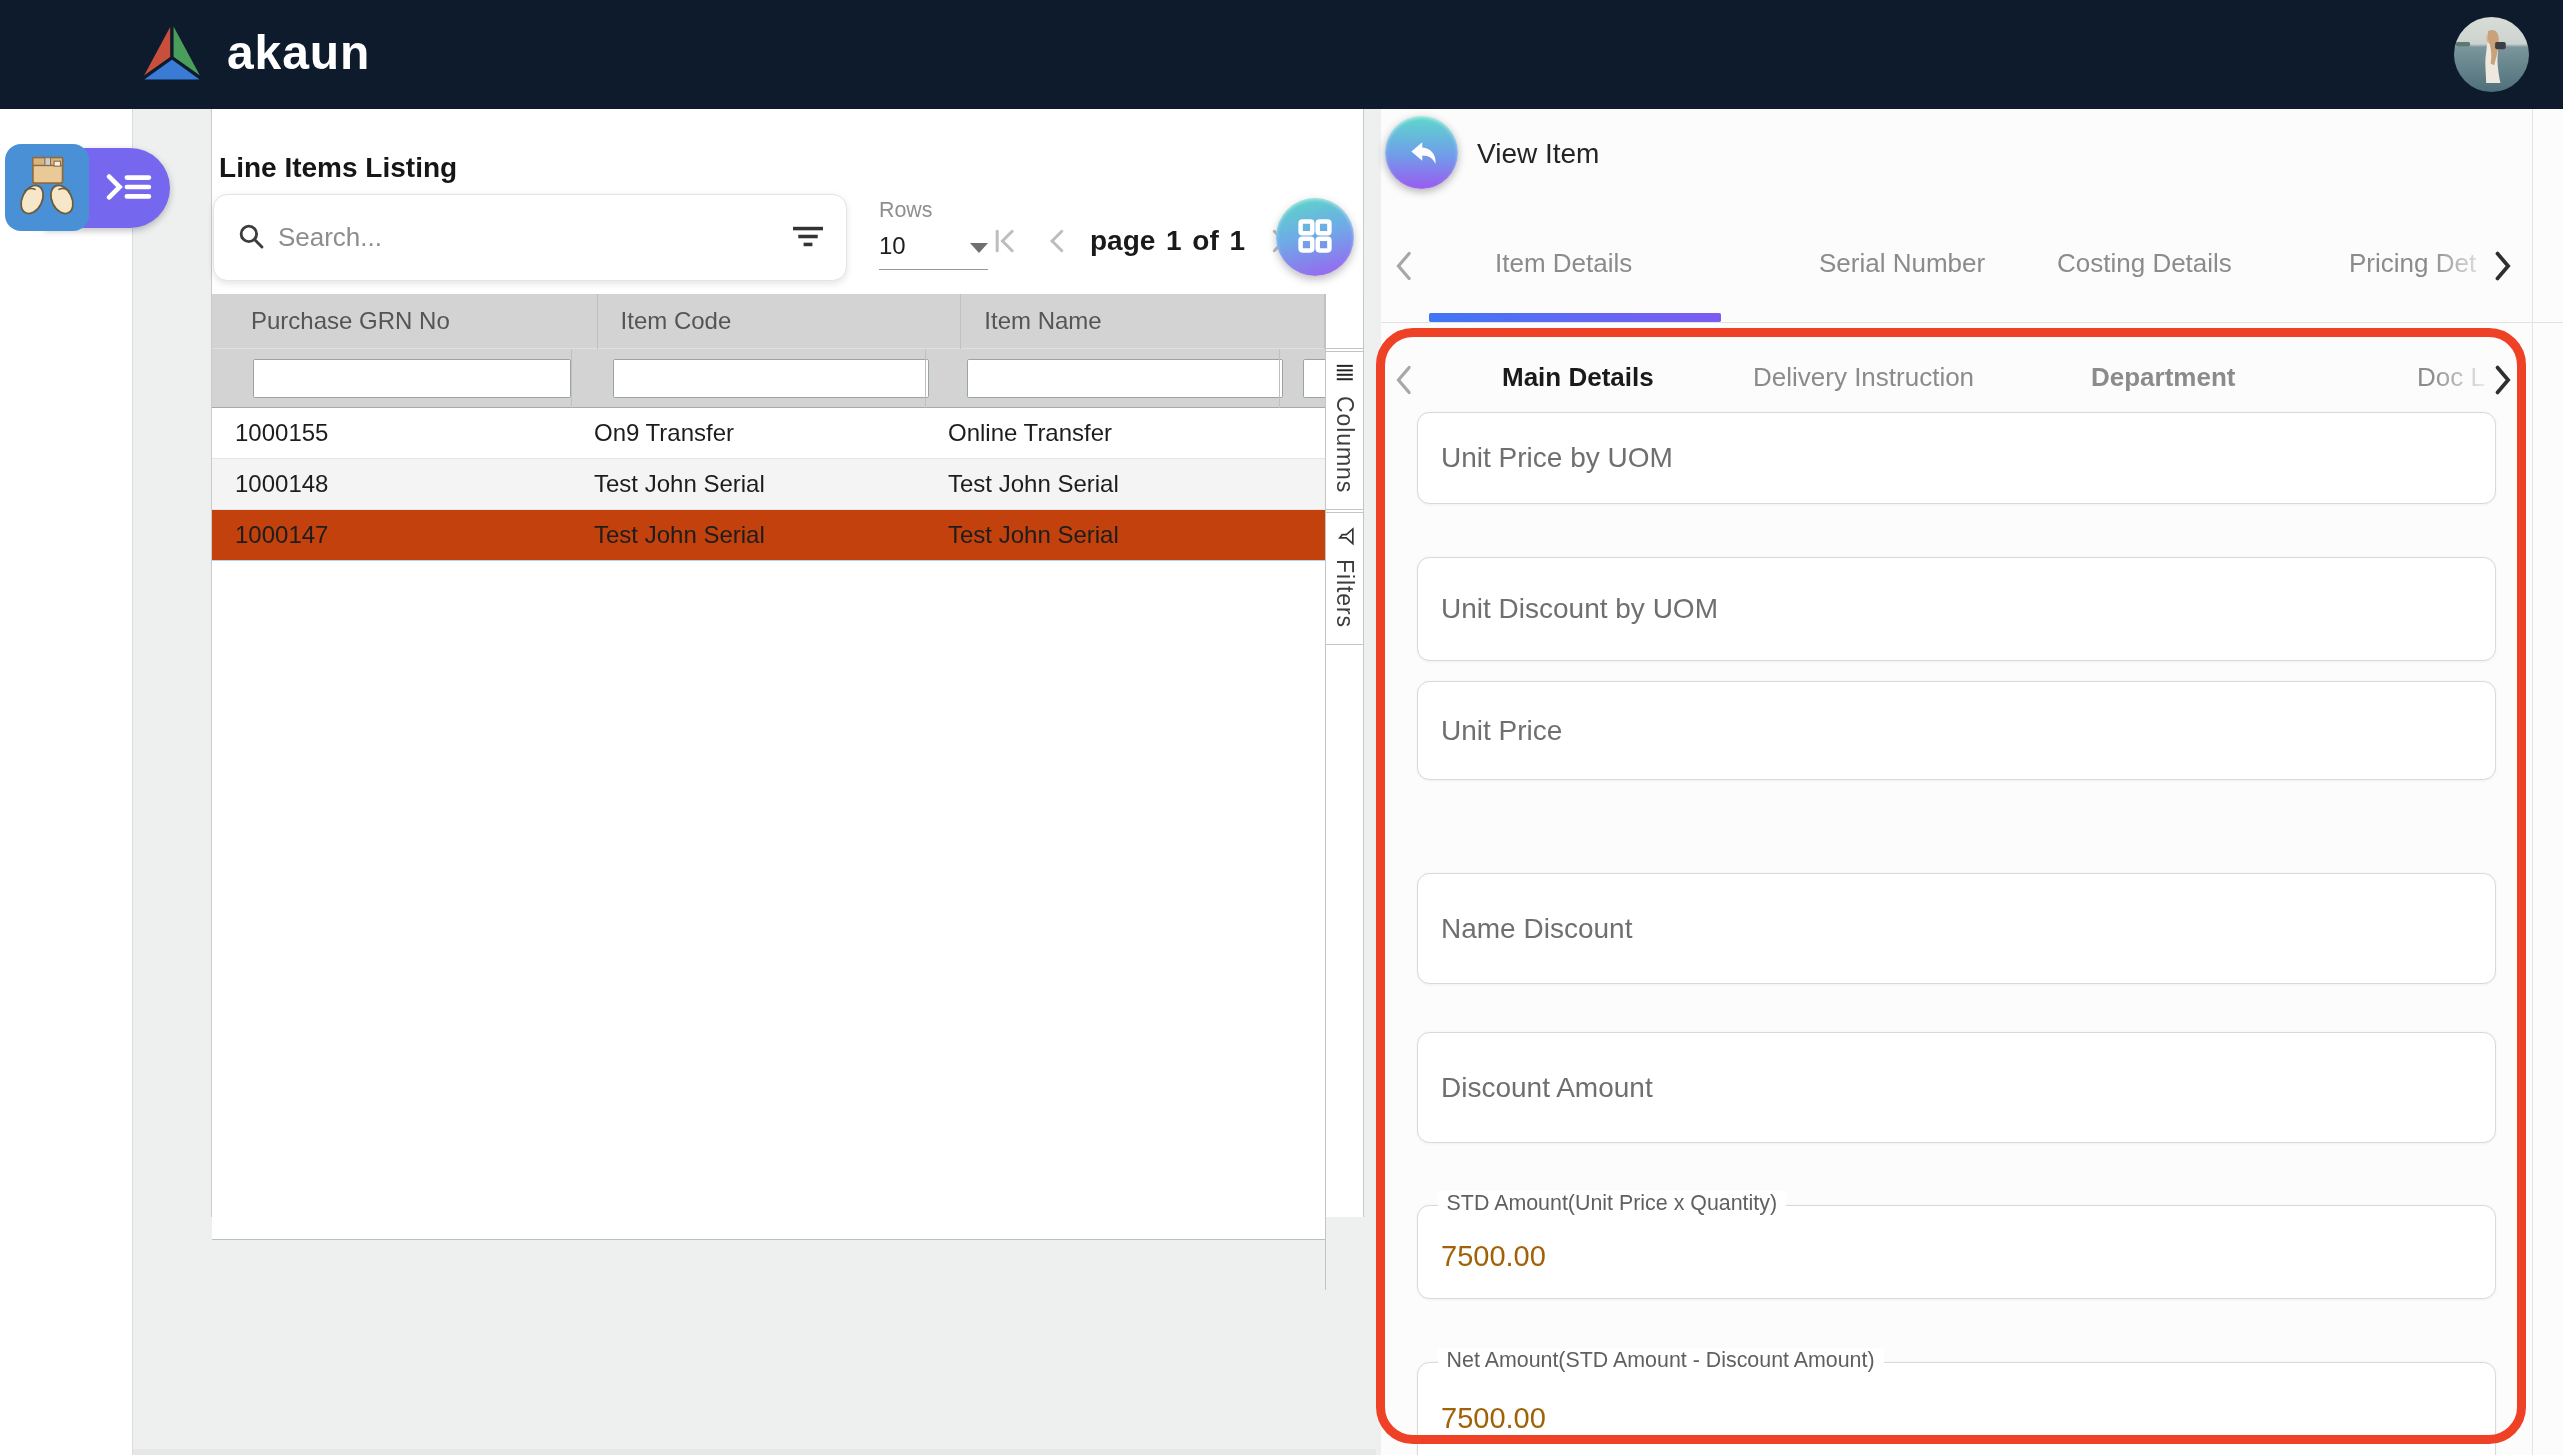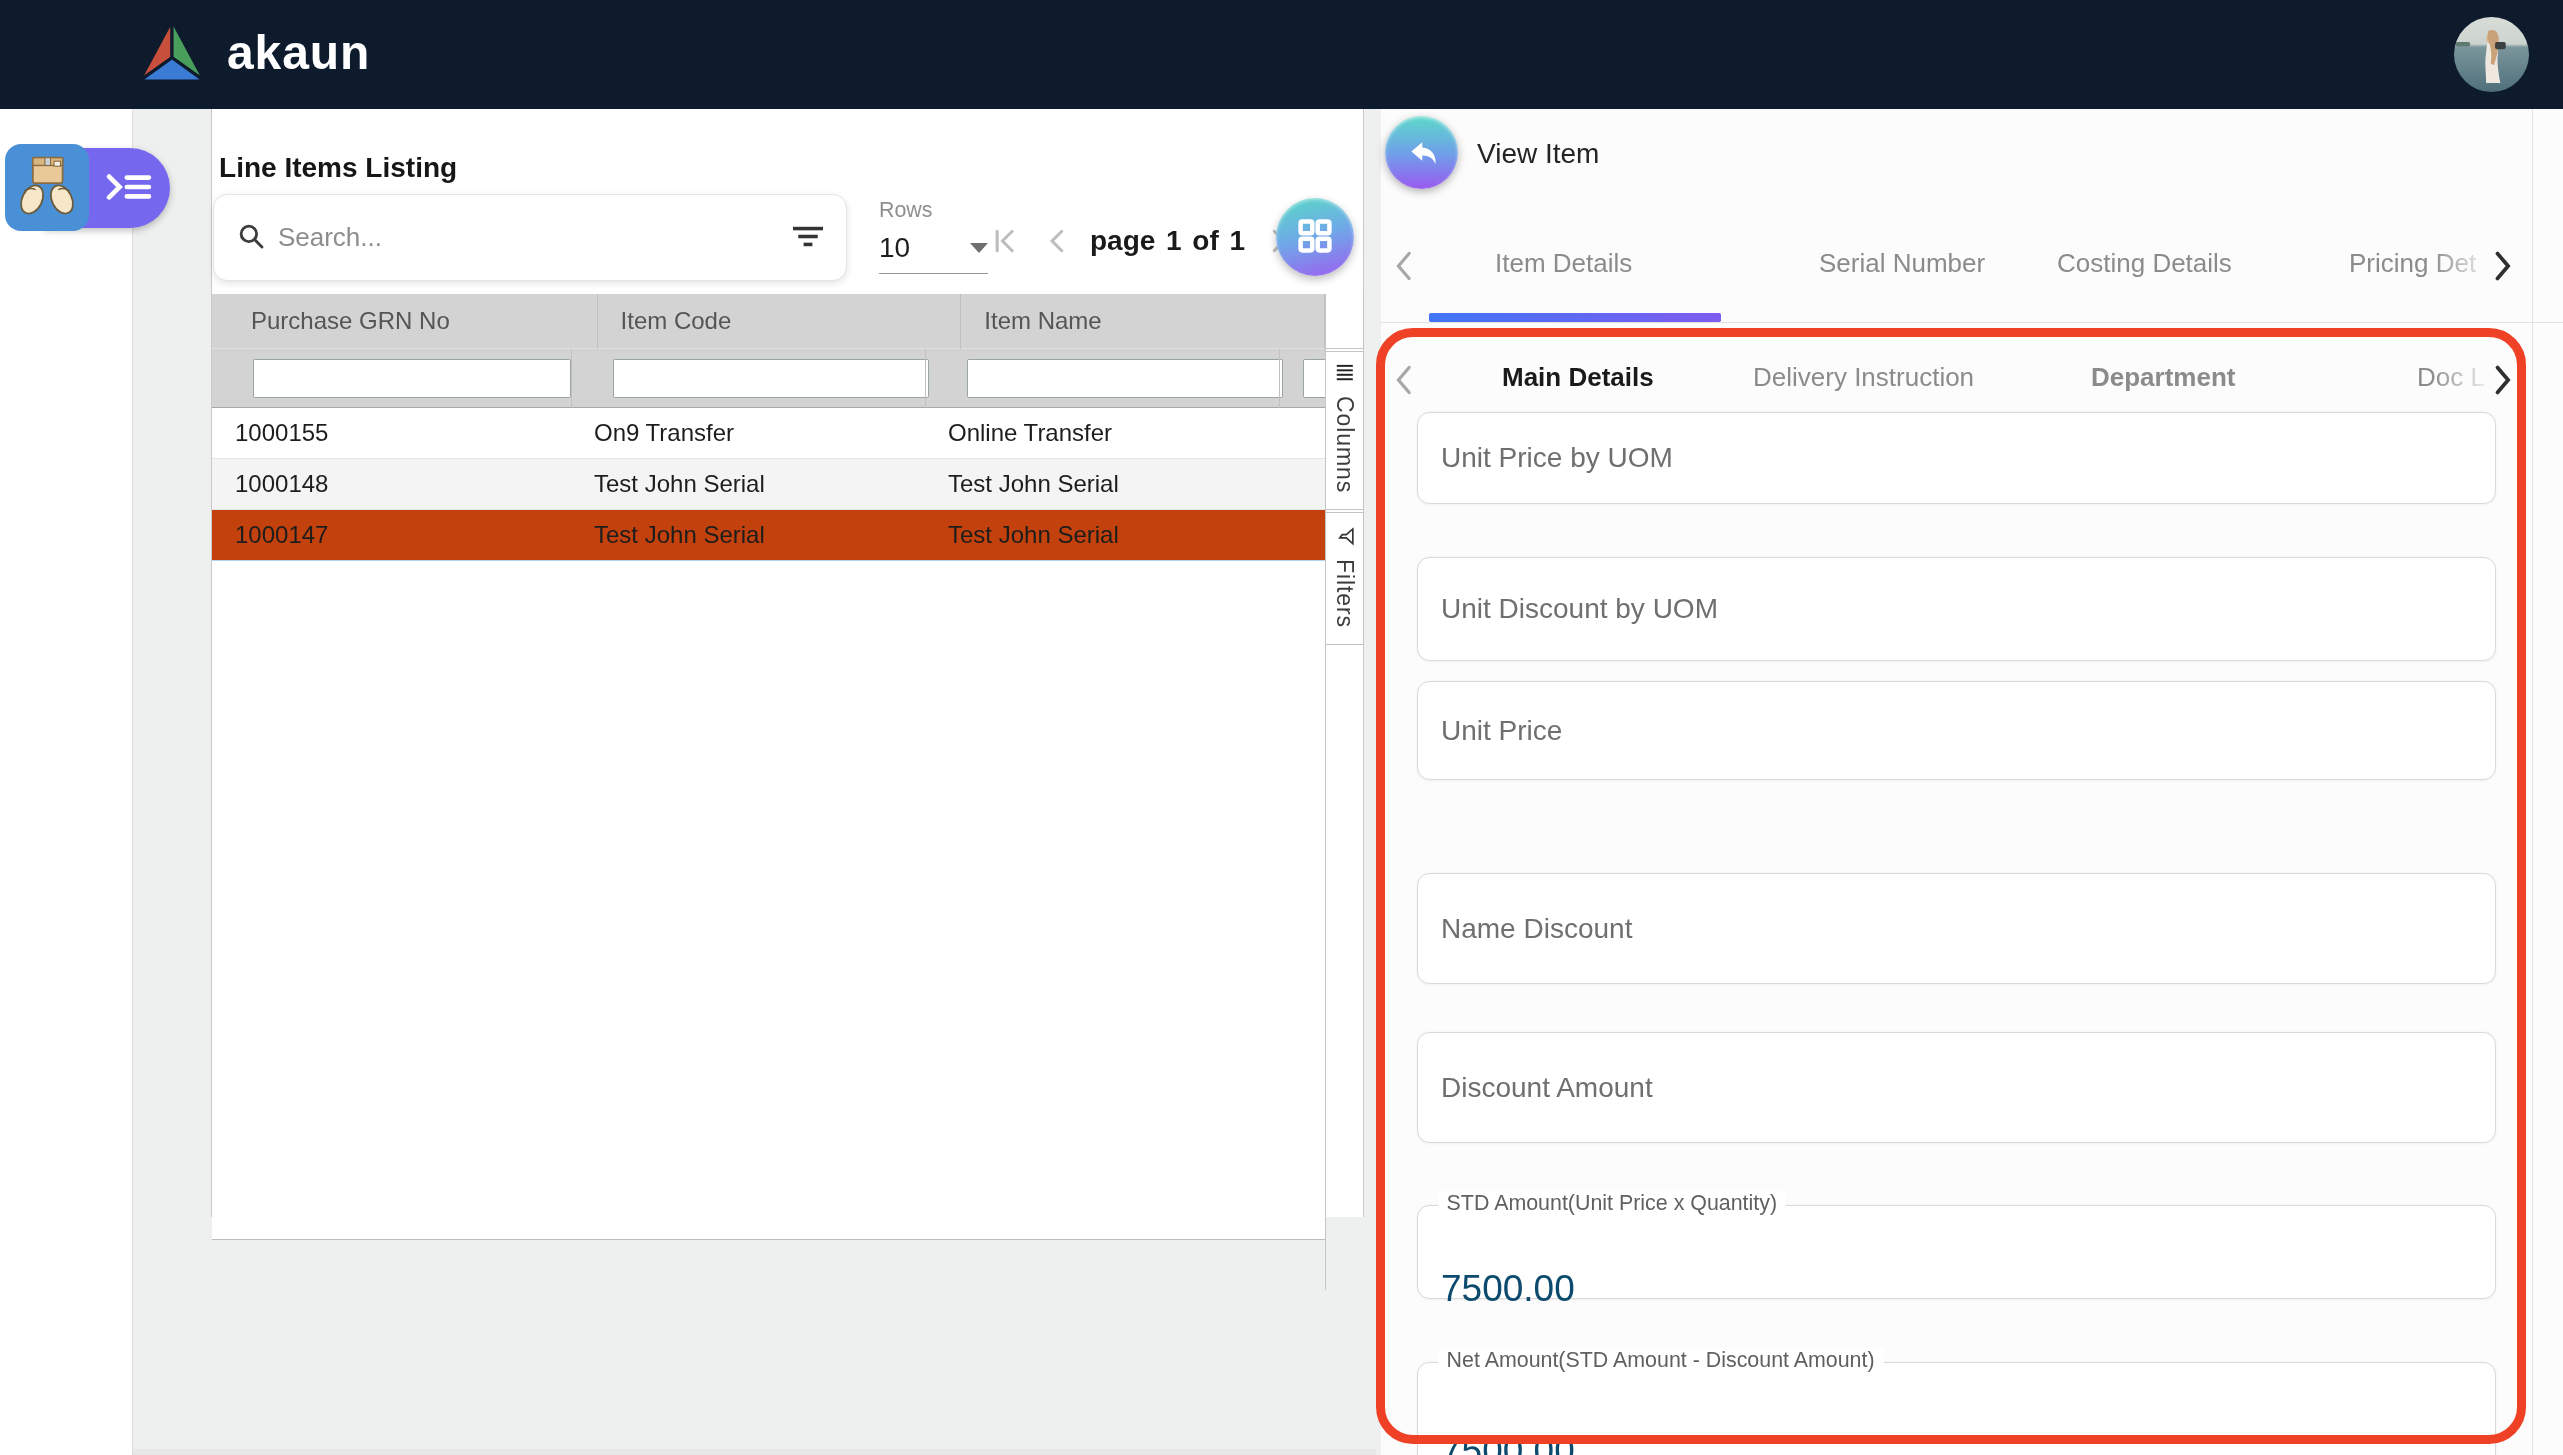--- a/index.html
+++ b/index.html
@@ -37,21 +37,21 @@
           border-left:0.9px solid #c9c9c9; border-right:0.9px solid #c9c9c9; }
   .listing-title { position:absolute; left:7.1px; top:43px; font-size:28px; font-weight:700; color:#161616; }
   .searchbox { position:absolute; left:0.9px; top:85px; width:634px; height:87px; background:#fff;
                border:0.9px solid #e4e4e4; border-radius:14.2px; box-shadow:0 2.7px 7.1px rgba(0,0,0,.10);
                display:flex; align-items:center; padding:0 23px; gap:12.5px; }
   .searchbox input { flex:1; border:none; outline:none; font-size:26px; color:#333;
                      font-family:inherit; background:transparent; }
   .searchbox input::placeholder { color:#8d8d8d; }
   .rows-wrap { position:absolute; left:667px; top:89px; width:116px; }
   .rows-label { font-size:21.4px; color:#8f8f8f; }
-  .rows-select { margin-top:9px; font-size:28px; color:#1e1e1e; border-bottom:1.8px solid #969696;
+  .rows-select { margin-top:9px; font-size:24px; color:#1e1e1e; border-bottom:1.8px solid #969696;
                  padding-bottom:9px; width:109px; position:relative; }
   .rows-caret { position:absolute; right:0; top:10.7px; width:0; height:0;
                 border-left:9px solid transparent; border-right:9px solid transparent;
                 border-top:10.7px solid #6f6f6f; }
   .pager { position:absolute; left:778px; top:114px; display:flex; align-items:center; gap:18px; }
   .pg-btn { display:flex; align-items:center; justify-content:center; width:32px; height:36px; }
   .pg-text { font-size:28px; font-weight:700; color:#1a1a1a; display:flex; gap:10.7px; align-items:baseline; }
   .pg-text .num { font-weight:800; }
   .grid-btn { position:absolute; left:1064px; top:89px; width:78px; height:78px; border-radius:50%;
               background:linear-gradient(165deg,#59dac5 0%,#6fa9e8 48%,#9d5df0 100%);
@@ -104,21 +104,21 @@
   .underline { position:absolute; height:9px; border-radius:1.8px;
                background:linear-gradient(90deg,#4076f5,#7e5bf0); }
 
   
   .fieldbox { position:absolute; left:36px; width:1079px; background:#fff; border:1.8px solid #d9d9d9;
               border-radius:12.5px; box-shadow:0 0.9px 2.7px rgba(0,0,0,.05); }
   .fieldbox .inner-label { position:absolute; left:23px; top:50%; transform:translateY(-50%);
                            font-size:28px; color:#6f6f6f; }
   .fieldbox .float-label { position:absolute; left:19.6px; top:-15px; background:#fff; padding:0 9px;
                            font-size:21.4px; color:#606060; white-space:nowrap; }
-  .fieldbox .value { position:absolute; left:23px; top:41px; font-size:37px; color:#0c4a6e;margin-top:28px; }
+  .fieldbox .value { position:absolute; left:23px; top:41px; font-size:29px; color:#a16207; }
 
   
   .annotation { position:absolute; left:1376px; top:328px; width:1150px; height:1116px;
                 border:9.8px solid #ee4126; border-radius:37px; z-index:40; pointer-events:none; }
 
   .bottom-strip { position:absolute; left:0; top:1449px; width:1376px; height:7.1px; background:#e7e7e7; }
   .panel-right-line { position:absolute; left:2532px; top:109px; width:0.9px; height:1347px; background:#e3e3e3; }
 </style>
 </head>
 <body>

